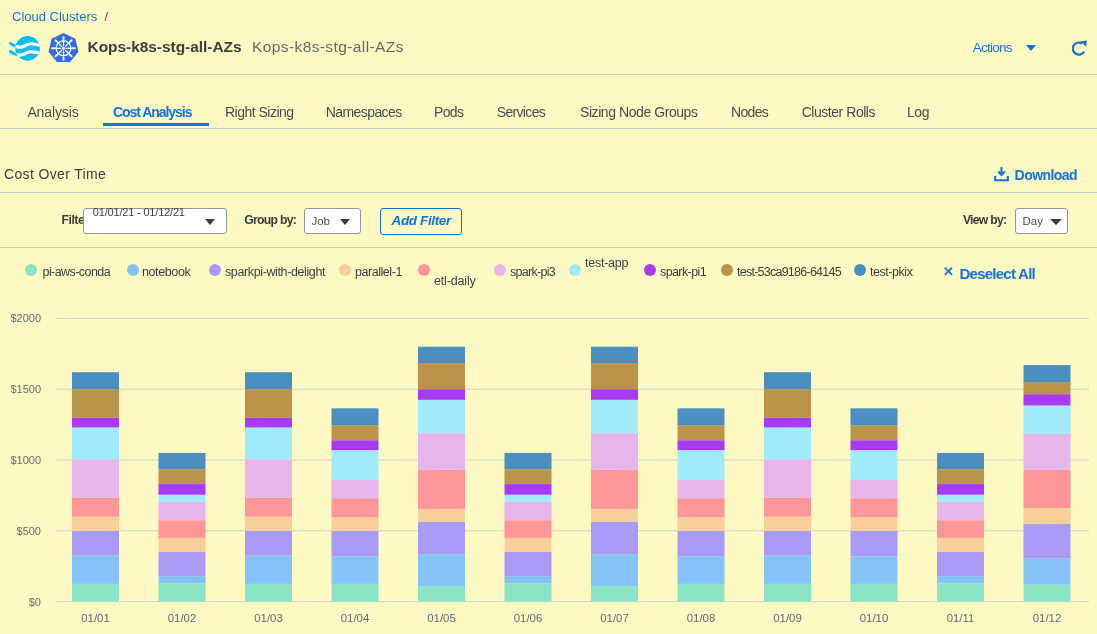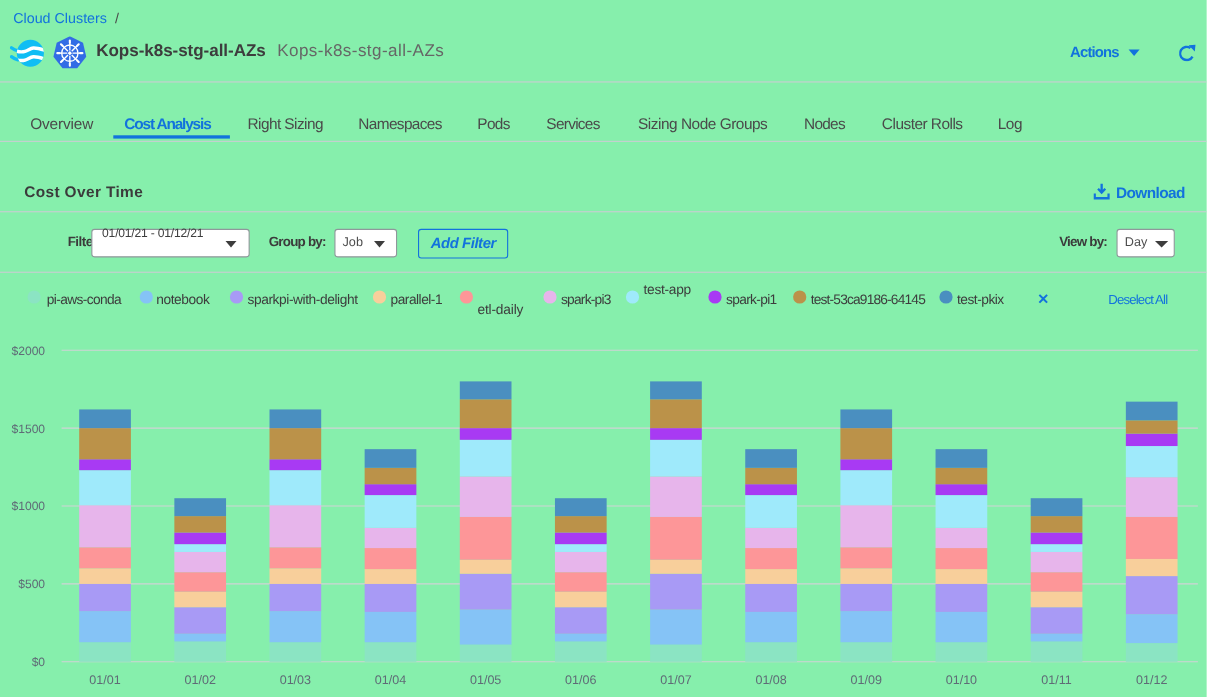--- a/index.html
+++ b/index.html
@@ -1,16 +1,16 @@
 <!DOCTYPE html>
 <html><head><meta charset="utf-8">
 <style>
 * { margin:0; padding:0; box-sizing:content-box; }
 body { font-family:"Liberation Sans", sans-serif; background:#fff; }
-#page { position:relative; width:1097px; height:634px; overflow:hidden; background:#86efac; }
+#page { position:relative; width:1097px; height:634px; overflow:hidden; background:#fef9c3; }
 </style></head>
 <body>
 <div id="page">
 <div style="position:absolute;left:12px;top:10.1px;font-size:13px;color:#000;line-height:1;white-space:pre;"><span style="color:#1272dd">Cloud Clusters</span><span style="color:#4a4a4a">  /</span></div>
 <svg width="36" height="32" viewBox="0 0 36 32" style="position:absolute;left:9px;top:33px">
 <defs>
         <clipPath id="spc">
           <circle cx="18.6" cy="15.4" r="12.3"></circle>
         </clipPath>
       </defs>
@@ -38,40 +38,40 @@
       <line x1="13.80" y1="17.00" x2="8.85" y2="21.95" stroke="#fff" stroke-width="1.25"></line>
       <line x1="8.85" y1="21.95" x2="7.44" y2="23.36" stroke="#fff" stroke-width="1.9" stroke-linecap="round"></line>
       <line x1="13.10" y1="15.30" x2="6.10" y2="15.30" stroke="#fff" stroke-width="1.25"></line>
       <line x1="6.10" y1="15.30" x2="4.10" y2="15.30" stroke="#fff" stroke-width="1.9" stroke-linecap="round"></line>
       <line x1="13.80" y1="13.60" x2="8.85" y2="8.65" stroke="#fff" stroke-width="1.25"></line>
       <line x1="8.85" y1="8.65" x2="7.44" y2="7.24" stroke="#fff" stroke-width="1.9" stroke-linecap="round"></line>
 <rect x="14.1" y="13.9" width="2.8" height="2.8" fill="#fff" transform="rotate(45 15.5 15.3)"></rect>
 </svg>
 <div style="position:absolute;left:87.5px;top:38.7px;font-size:15.5px;color:#3d3d3d;font-weight:bold;letter-spacing:-0.05px;line-height:1;white-space:pre;">Kops-k8s-stg-all-AZs</div>
 <div style="position:absolute;left:252px;top:38.7px;font-size:15.5px;color:#666666;letter-spacing:0.4px;line-height:1;white-space:pre;">Kops-k8s-stg-all-AZs</div>
-<div style="position:absolute;left:972.8px;top:40.6px;font-size:13.5px;color:#1272dd;font-weight:bold;letter-spacing:-0.75px;line-height:1;white-space:pre;">Actions</div>
+<div style="position:absolute;left:972.8px;top:40.6px;font-size:13.5px;color:#1272dd;font-weight:normal;letter-spacing:-0.75px;line-height:1;white-space:pre;">Actions</div>
 <div style="position:absolute;left:1025.7px;top:44.7px;width:0;height:0;border-left:5.7px solid transparent;border-right:5.7px solid transparent;border-top:6.7px solid #1272dd"></div>
 <svg width="16" height="16" viewBox="0 0 16 16" style="position:absolute;left:1072px;top:40px">
 <path d="M10.24 3.69 A6.0 6.0 0 1 0 12.10 11.42" fill="none" stroke="#1272dd" stroke-width="2.2"></path>
 <path d="M8.6 1.2 L14.8 0.6 L14.2 6.8 Z" fill="#1272dd"></path>
 </svg>
 <div style="position:absolute;left:0;top:74px;width:1097px;height:1px;background:#c9ced2"></div>
-<div style="position:absolute;left:27.4px;top:105px;font-size:14px;color:#4a4a4a;letter-spacing:-0.12px;line-height:1;white-space:pre;">Overview</div>
+<div style="position:absolute;left:27.4px;top:105px;font-size:14px;color:#4a4a4a;letter-spacing:-0.12px;line-height:1;white-space:pre;">Analysis</div>
 <div style="position:absolute;left:113px;top:105px;font-size:14px;color:#1272dd;font-weight:bold;letter-spacing:-1.05px;line-height:1;white-space:pre;">Cost Analysis</div>
 <div style="position:absolute;left:225px;top:105px;font-size:14px;color:#4a4a4a;letter-spacing:-0.51px;line-height:1;white-space:pre;">Right Sizing</div>
 <div style="position:absolute;left:325.7px;top:105px;font-size:14px;color:#4a4a4a;letter-spacing:-0.57px;line-height:1;white-space:pre;">Namespaces</div>
 <div style="position:absolute;left:433.9px;top:105px;font-size:14px;color:#4a4a4a;letter-spacing:-0.57px;line-height:1;white-space:pre;">Pods</div>
 <div style="position:absolute;left:496.7px;top:105px;font-size:14px;color:#4a4a4a;letter-spacing:-0.65px;line-height:1;white-space:pre;">Services</div>
 <div style="position:absolute;left:580px;top:105px;font-size:14px;color:#4a4a4a;letter-spacing:-0.43px;line-height:1;white-space:pre;">Sizing Node Groups</div>
 <div style="position:absolute;left:731px;top:105px;font-size:14px;color:#4a4a4a;letter-spacing:-0.68px;line-height:1;white-space:pre;">Nodes</div>
 <div style="position:absolute;left:801.7px;top:105px;font-size:14px;color:#4a4a4a;letter-spacing:-0.46px;line-height:1;white-space:pre;">Cluster Rolls</div>
 <div style="position:absolute;left:907px;top:105px;font-size:14px;color:#4a4a4a;letter-spacing:-0.43px;line-height:1;white-space:pre;">Log</div>
 <div style="position:absolute;left:103px;top:122.7px;width:106px;height:3px;background:#1173dc"></div>
 <div style="position:absolute;left:0;top:128.3px;width:1097px;height:1px;background:#c9ced2"></div>
-<div style="position:absolute;left:22px;top:166.6px;font-size:14px;color:#3b3b3b;font-weight:bold;letter-spacing:0.35px;line-height:1;white-space:pre;">Cost Over Time</div>
+<div style="position:absolute;left:4px;top:166.6px;font-size:14px;color:#3b3b3b;font-weight:normal;letter-spacing:0.35px;line-height:1;white-space:pre;">Cost Over Time</div>
 <svg width="15" height="16" viewBox="0 0 15 16" style="position:absolute;left:993.5px;top:165.5px">
 <path d="M7.5 1 L7.5 8.6 M4.2 5.6 L7.5 9 L10.8 5.6" fill="none" stroke="#1272dd" stroke-width="2.1"></path>
 <path d="M1.2 10 L1.2 14.2 L13.8 14.2 L13.8 10" fill="none" stroke="#1272dd" stroke-width="2.1"></path>
 </svg>
 <div style="position:absolute;left:1014.6px;top:168.2px;font-size:14px;color:#1272dd;font-weight:bold;letter-spacing:-0.55px;line-height:1;white-space:pre;">Download</div>
 <div style="position:absolute;left:0;top:191.5px;width:1097px;height:1px;background:#c9ced2"></div>
 <div style="position:absolute;left:27.5px;top:214.2px;font-size:12.2px;color:#3b3b3b;font-weight:bold;letter-spacing:-0.45px;line-height:1;white-space:pre;margin-left:34px;">Filter by:</div>
 <div style="position:absolute;left:83.2px;top:208px;width:144.3px;height:26px;border:1px solid #90979b;border-radius:3px;box-sizing:border-box;background:#fff"></div>
 <div style="position:absolute;left:92.8px;top:207px;font-size:11px;color:#3d3d3d;letter-spacing:-0.18px;line-height:1;white-space:pre;">01/01/21 - 01/12/21</div>
 <div style="position:absolute;left:204.7px;top:219px;width:0;height:0;border-left:5.5px solid transparent;border-right:5.5px solid transparent;border-top:6.3px solid #3d3d3d"></div>
@@ -100,21 +100,21 @@
 <div style="position:absolute;left:510px;top:266px;font-size:12.5px;color:#3d3d3d;letter-spacing:-0.7px;line-height:1;white-space:pre;text-align:right;">spark-pi3</div>
 <div style="position:absolute;left:569px;top:264px;width:12px;height:12px;border-radius:50%;background:#9feafb"></div>
 <div style="position:absolute;left:585px;top:257px;font-size:12.5px;color:#3d3d3d;letter-spacing:-0.25px;line-height:1;white-space:pre;">test-app</div>
 <div style="position:absolute;left:644px;top:264px;width:12px;height:12px;border-radius:50%;background:#a83af3"></div>
 <div style="position:absolute;left:660px;top:266px;font-size:12.5px;color:#3d3d3d;letter-spacing:-0.6px;line-height:1;white-space:pre;">spark-pi1</div>
 <div style="position:absolute;left:721px;top:264px;width:12px;height:12px;border-radius:50%;background:#bb9249"></div>
 <div style="position:absolute;left:737px;top:266px;font-size:12.5px;color:#3d3d3d;letter-spacing:-0.75px;line-height:1;white-space:pre;">test-53ca9186-64145</div>
 <div style="position:absolute;left:854px;top:264px;width:12px;height:12px;border-radius:50%;background:#4a8fc0"></div>
 <div style="position:absolute;left:870px;top:266px;font-size:12.5px;color:#3d3d3d;letter-spacing:-0.45px;line-height:1;white-space:pre;">test-pkix</div>
 <div style="position:absolute;left:943px;top:265.2px;font-size:13px;color:#1272dd;font-weight:bold;line-height:1;white-space:pre;">✕</div>
-<div style="position:absolute;left:959.5px;top:265.6px;font-size:12px;color:#1272dd;font-weight:normal;letter-spacing:-0.75px;line-height:1;white-space:pre;margin-left:48px;">Deselect All</div>
+<div style="position:absolute;left:959.5px;top:265.6px;font-size:15px;color:#1272dd;font-weight:bold;letter-spacing:-0.75px;line-height:1;white-space:pre;">Deselect All</div>
 <svg width="1097" height="334" viewBox="0 300 1097 334" style="position:absolute;left:0;top:300px">
 <line x1="56" y1="318.4" x2="1089" y2="318.4" stroke="#cfd3d6" stroke-width="1"></line>
 <text x="41" y="322.4" text-anchor="end" font-family="Liberation Sans, sans-serif" font-size="11" fill="#5f6b76">$2000</text>
 <line x1="56" y1="389.2" x2="1089" y2="389.2" stroke="#cfd3d6" stroke-width="1"></line>
 <text x="41" y="393.2" text-anchor="end" font-family="Liberation Sans, sans-serif" font-size="11" fill="#5f6b76">$1500</text>
 <line x1="56" y1="460.0" x2="1089" y2="460.0" stroke="#cfd3d6" stroke-width="1"></line>
 <text x="41" y="464.0" text-anchor="end" font-family="Liberation Sans, sans-serif" font-size="11" fill="#5f6b76">$1000</text>
 <line x1="56" y1="530.8" x2="1089" y2="530.8" stroke="#cfd3d6" stroke-width="1"></line>
 <text x="41" y="534.8" text-anchor="end" font-family="Liberation Sans, sans-serif" font-size="11" fill="#5f6b76">$500</text>
 <line x1="56" y1="601.6" x2="1089" y2="601.6" stroke="#cfd3d6" stroke-width="1"></line>

